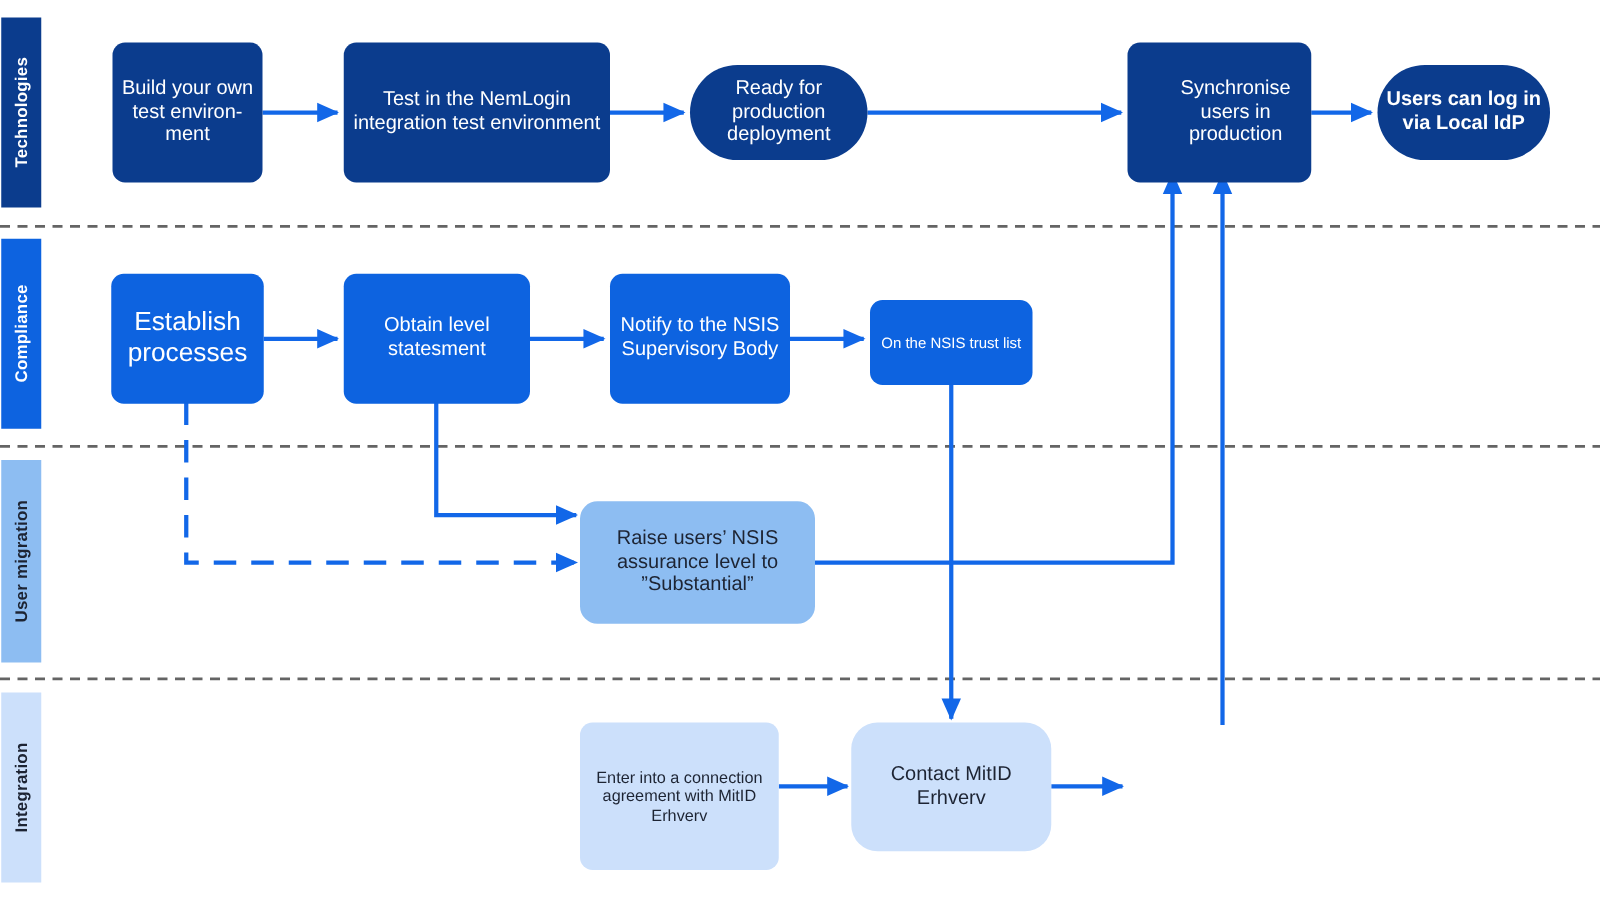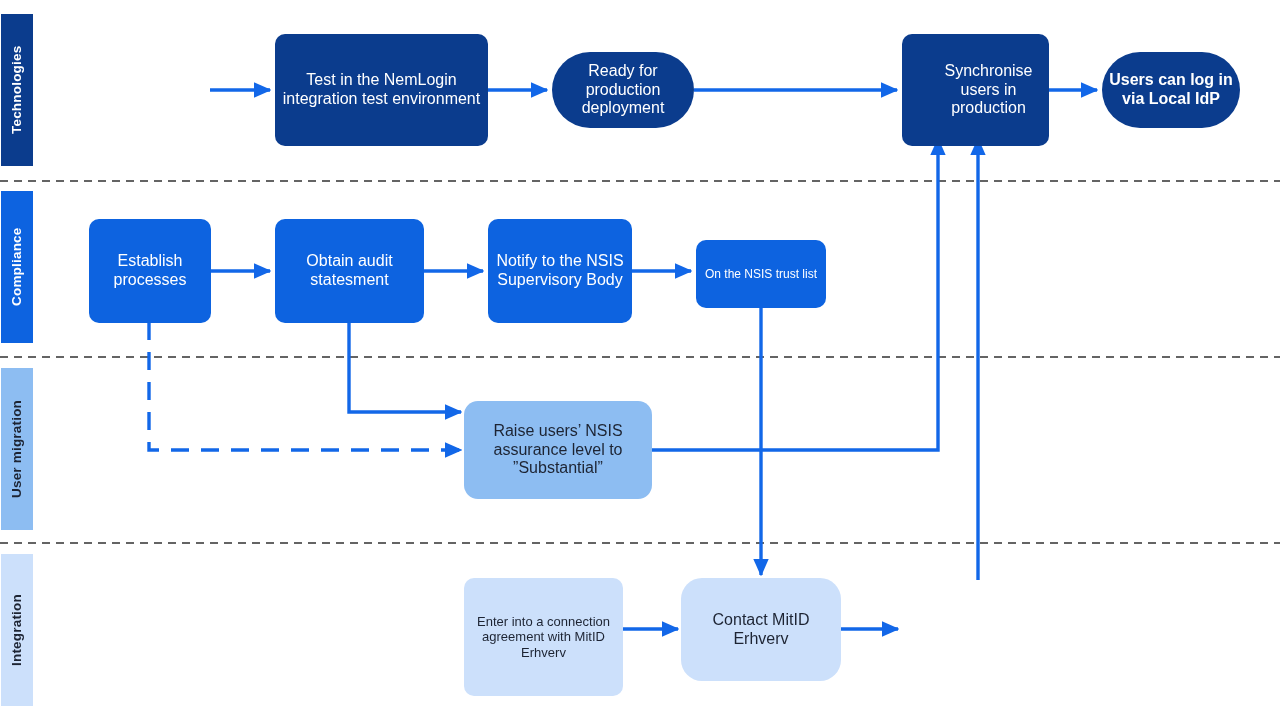--- a/index.html
+++ b/index.html
@@ -112,43 +112,46 @@
   </div>
 
   <div class="band-label" style="left:1px; top:368px; width:32px; height:162px; background:#8DBDF2; color:#1D2433; font-size:13.5px;">
     <span>User migration</span>
   </div>
 
   <div class="band-label" style="left:1px; top:554px; width:32px; height:152px; background:#CCE0FB; color:#1D2433; font-size:13.5px;">
     <span>Integration</span>
   </div>
 
+  <div class="node dark" style="left:90px; top:34px; width:120px; height:112px; font-size:16px;">
+    <span>Build your own test environ-<br>ment</span>
+  </div>
 
   <div class="node dark" style="left:275px; top:34px; width:213px; height:112px; font-size:16px;">
     <span>Test in the NemLogin integration test environment</span>
   </div>
 
   <div class="node dark pill" style="left:552px; top:52px; width:142px; height:76px; font-size:16px;">
     <span>Ready for production deployment</span>
   </div>
 
   <div class="node dark" style="left:902px; top:34px; width:147px; height:112px; font-size:16px;padding-left:32px;">
     <span>Synchronise users in production</span>
   </div>
 
   <div class="node dark pill" style="left:1102px; top:52px; width:138px; height:76px; font-size:16px;font-weight:bold;">
     <span>Users can log in via Local IdP</span>
   </div>
 
-  <div class="node mid" style="left:89px; top:219px; width:122px; height:104px; font-size:16px;">
+  <div class="node mid" style="left:89px; top:219px; width:122px; height:104px; font-size:21px;">
     <span>Establish processes</span>
   </div>
 
   <div class="node mid" style="left:275px; top:219px; width:149px; height:104px; font-size:16px;">
-    <span>Obtain audit statesment</span>
+    <span>Obtain level statesment</span>
   </div>
 
   <div class="node mid" style="left:488px; top:219px; width:144px; height:104px; font-size:16px;">
     <span>Notify to the NSIS Supervisory Body</span>
   </div>
 
   <div class="node mid" style="left:696px; top:240px; width:130px; height:68px; font-size:12px;">
     <span>On the NSIS trust list</span>
   </div>
 

